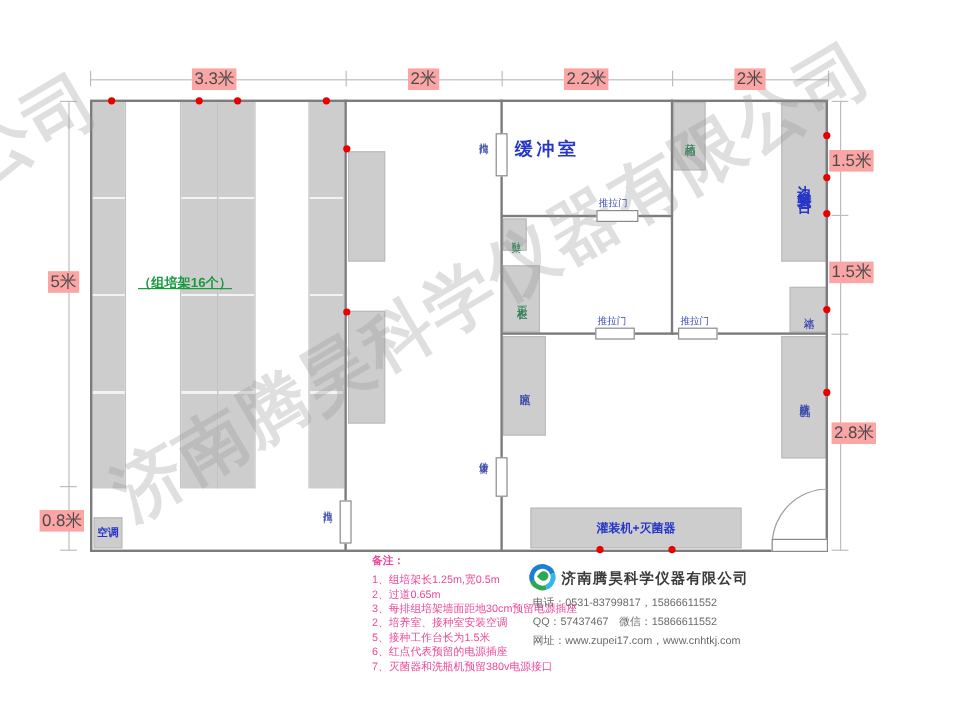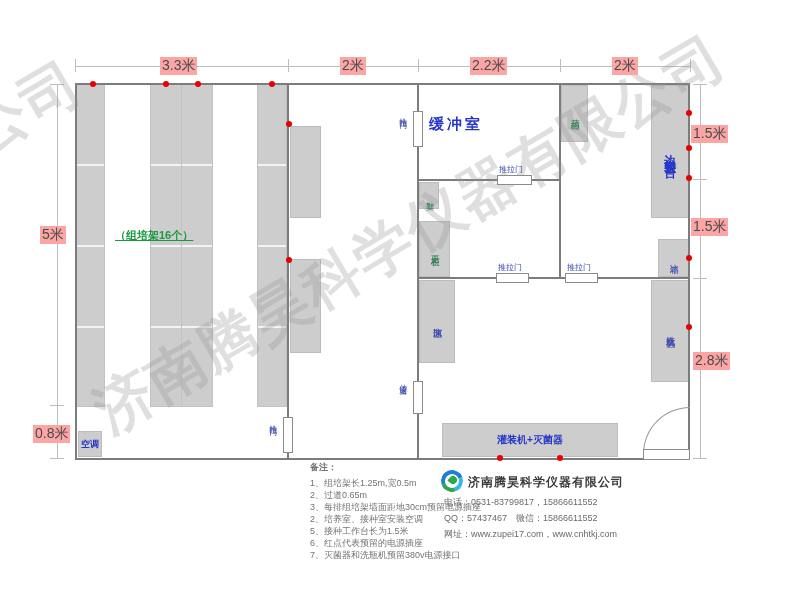--- a/index.html
+++ b/index.html
@@ -29,21 +29,21 @@
   
   .room-label{position:absolute;text-align:left;z-index:6;}
   .room-label .name{font-size:15px;font-weight:bold;color:#2636c8;letter-spacing:3px;}
   .room-label .sub{font-size:11px;font-weight:bold;color:#199a3f;margin-top:2px;letter-spacing:0;text-decoration:underline;}
   
   .dot{position:absolute;width:6px;height:6px;border-radius:50%;background:#e80000;z-index:7;}
   
   .watermark{position:absolute;white-space:nowrap;font-size:58px;font-weight:bold;
              color:rgba(150,150,150,0.30);z-index:3;letter-spacing:2px;pointer-events:none;}
   
-  .notes{position:absolute;left:310px;top:461px;z-index:6;color:#737373;}
+  .notes{position:absolute;left:310px;top:461px;z-index:6;color:#ec4899;}
   .notes .t{font-size:9px;font-weight:bold;margin-bottom:3px;}
   .notes .n{font-size:9px;line-height:12px;}
   
   .company{position:absolute;left:441px;top:468px;z-index:6;}
   .company .name{position:absolute;left:27px;top:6px;font-size:12px;font-weight:bold;color:#3a3a3a;
                  white-space:nowrap;letter-spacing:1px;}
   .company .line{position:absolute;left:3px;font-size:9px;color:#6a6a6a;white-space:nowrap;}
   .logo{position:absolute;left:0;top:0;width:24px;height:26px;}
   .logo .ring{position:absolute;left:0;top:2px;width:22px;height:22px;border-radius:50%;
               border:4px solid #1b7fd4;border-right-color:#35b6e8;border-bottom-color:#2ea84f;

